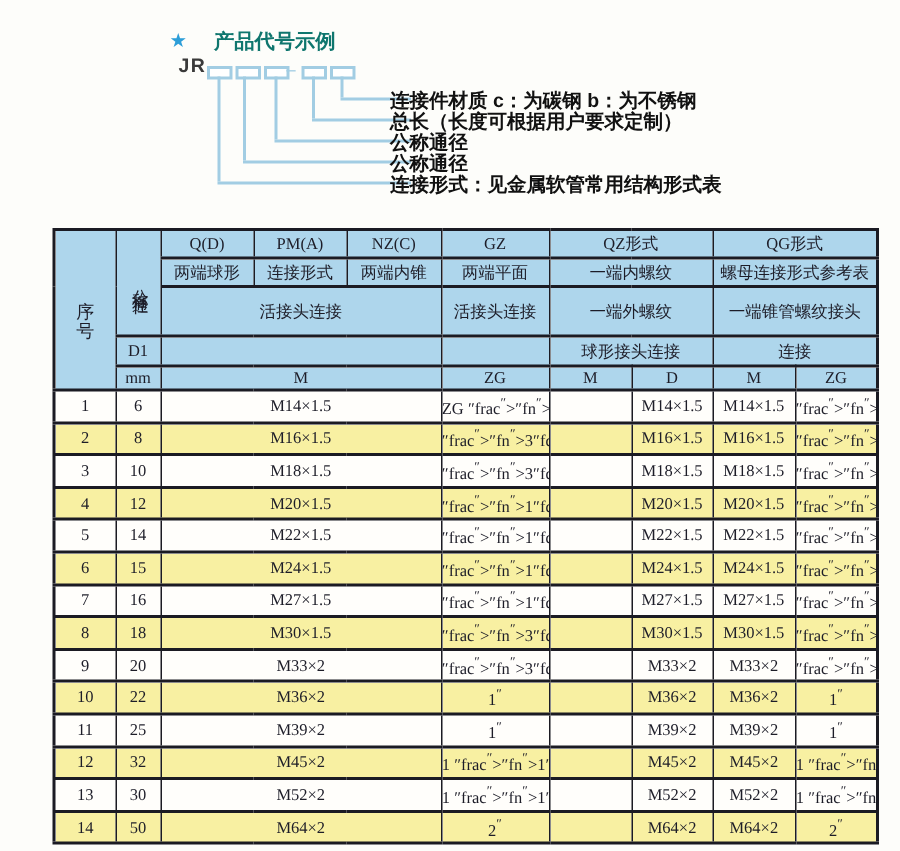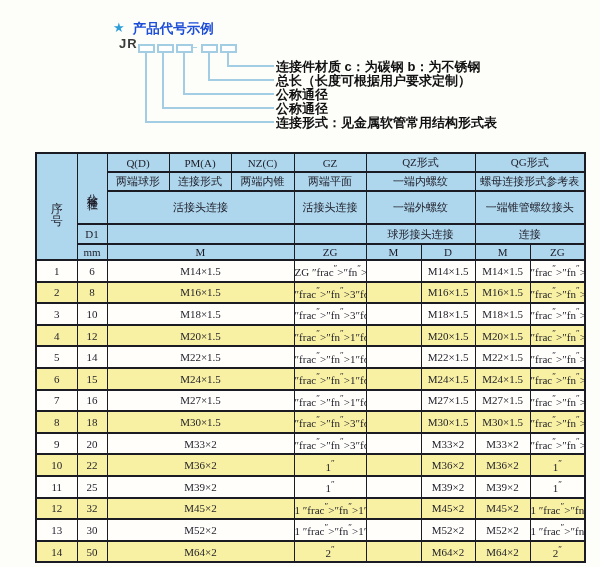--- a/index.html
+++ b/index.html
@@ -17,39 +17,39 @@
     color:#222;
   }
   .page{position:absolute;inset:0}
 
   
   .diagram{position:absolute;left:0;top:0;width:600px;height:150px}
   .diagram-header{position:absolute;left:113px;top:19px;white-space:nowrap}
   .star{color:var(--star-blue);font-size:13px;vertical-align:1px}
   .diagram-title{
     font-family:"Liberation Sans","DejaVu Sans",sans-serif;
-    font-weight:bold;font-size:13.5px;color:#1d4ed8;margin-left:8px;
+    font-weight:bold;font-size:13.5px;color:#0f766e;margin-left:18px;
   }
   .jr{
     position:absolute;left:119px;top:36px;
     font-family:"Liberation Sans","DejaVu Sans",sans-serif;
     font-weight:bold;font-size:13px;color:#3a3a3a;letter-spacing:1px;
   }
   .code-box{
     position:absolute;top:44px;width:13px;height:5px;
     border:2px solid var(--line-cyan);background:#fff;
   }
   .code-dash{
     position:absolute;left:191px;top:39px;color:var(--line-cyan);
     font-weight:bold;font-size:12px;
   }
   .cv{position:absolute;width:2px;background:var(--line-cyan)}
   .ch{position:absolute;height:2px;background:var(--line-cyan)}
   .dlabel{
-    position:absolute;left:276px;white-space:nowrap;
+    position:absolute;left:260px;white-space:nowrap;
     font-family:"Liberation Sans","DejaVu Sans",sans-serif;
     font-weight:bold;font-size:13px;line-height:13px;color:#111;
   }
 
   
   .table-title{
     position:absolute;left:30px;top:122px;margin:0;
     font-family:"Liberation Serif","DejaVu Serif",serif;
     font-weight:bold;font-size:17.5px;letter-spacing:2.5px;color:#0d0d0d;
   }

